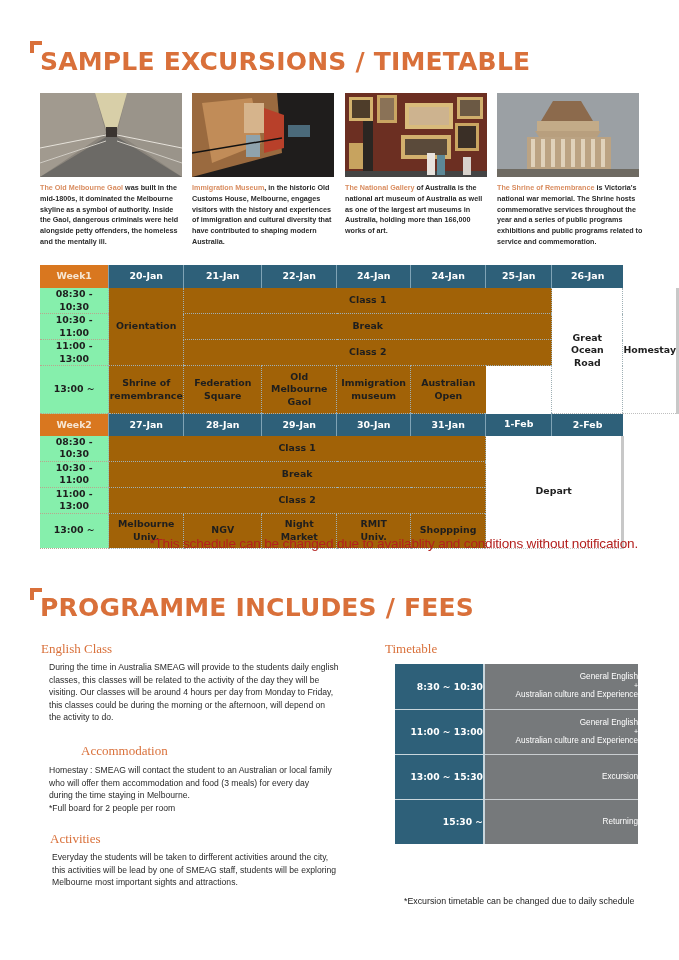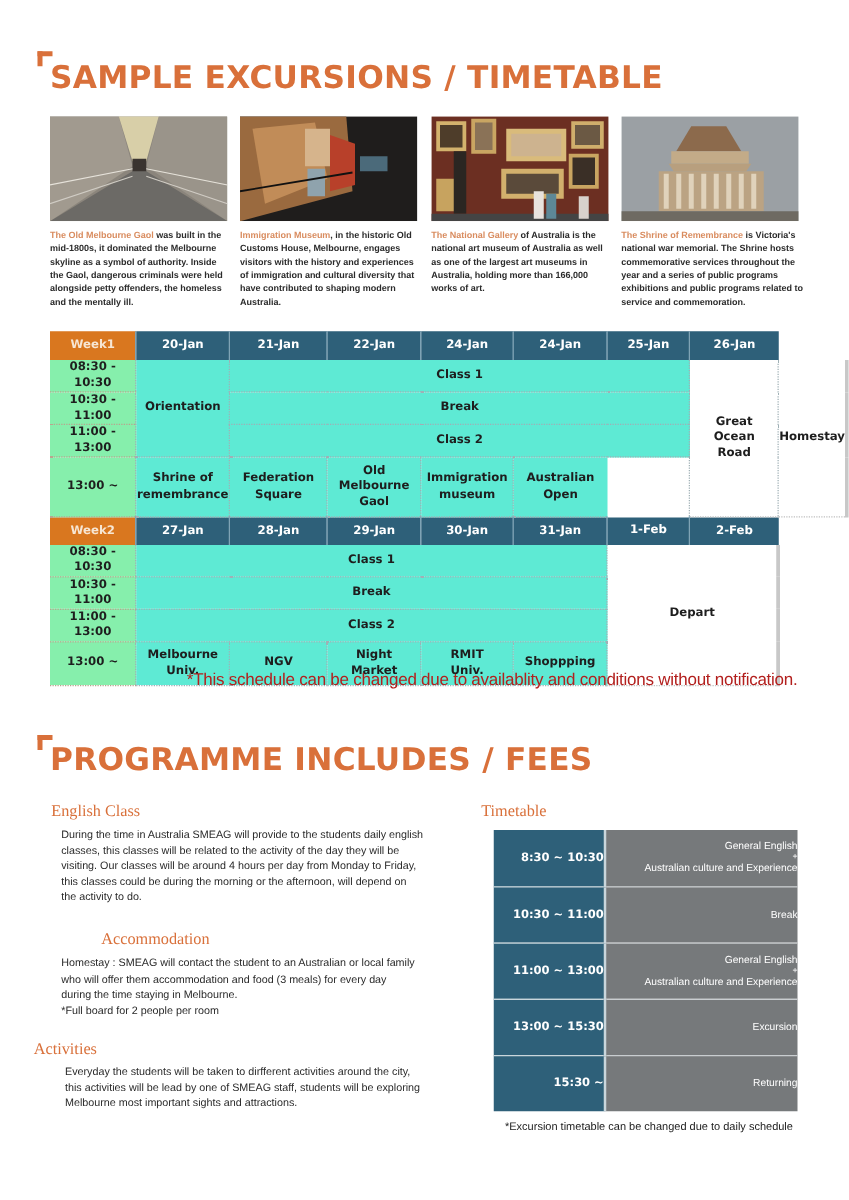--- a/index.html
+++ b/index.html
@@ -26,21 +26,21 @@
   .caption .hl { color: #d98c5f; font-weight: bold; }
 
   table.sched {
     position: absolute; left: 40px; border-collapse: collapse; table-layout: fixed;
     font-family: "DejaVu Sans", sans-serif; font-weight: bold; font-size: 9.4px; color: #1e1e1e;
   }
   table.sched td, table.sched th { text-align: center; vertical-align: middle; line-height: 12.5px; }
   .wk { background: #d9771f; color: #f7e6d3; }
   .dh { background: #2e6079; color: #ffffff; border-left: 1px solid #7fa3b5; }
   .tm { background: #86efac; border-bottom: 1px dotted #b9a58d; }
-  .cl { background: #5eead4; border-left: 1px dotted #9fb0b5; border-bottom: 1px dotted #9fb0b5; }
+  .cl { background: #a16207; border-left: 1px dotted #9fb0b5; border-bottom: 1px dotted #9fb0b5; }
   .wh { background: #ffffff; border-left: 1px dotted #9fb0b5; border-bottom: 1px dotted #bfbfbf; }
   .edge { border-right: 3px solid #c8c8c8; }
 
   .notice {
     position: absolute; top: 536px; right: 41px;
     font-family: "Liberation Sans Narrow", "Liberation Sans", sans-serif;
     font-size: 13.6px; color: #b3201e; letter-spacing: -0.2px;
   }
 
   .sub-title { position: absolute; font-family: Liberation Serif, serif; font-size: 13px; color: #d9703a; }
@@ -238,44 +238,40 @@
 <div class="corner" style="left:30px; top:588px;"></div>
 <div class="section-title" style="top:593px;">PROGRAMME INCLUDES / FEES</div>
 
 <div class="sub-title" style="left:41px; top:641px;">English Class</div>
 <div class="para" style="left:49px; top:661px; width:290px;">During the time in Australia SMEAG will provide to the students daily english classes, this classes will be related to the activity of the day they will be visiting. Our classes will be around 4 hours per day from Monday to Friday, this classes could be during the morning or the afternoon, will depend on the activity to do.</div>
 
 <div class="sub-title" style="left:41px; top:743px;margin-left:40px;">Accommodation</div>
 <div class="para" style="left:49px; top:764px; width:285px;">Homestay : SMEAG will contact the student to an Australian or local family who will offer them accommodation and food (3 meals) for every day during the time staying in Melbourne.</div>
 <div class="para" style="left:49px; top:802px; width:285px;">*Full board for 2 people per room</div>
 
-<div class="sub-title" style="left:27px; top:831px;">Activities</div>
+<div class="sub-title" style="left:50px; top:831px;">Activities</div>
 <div class="para" style="left:52px; top:851px; width:285px;">Everyday the students will be taken to dirfferent activities around the city, this activities will be lead by one of SMEAG staff, students will be exploring Melbourne most important sights and attractions.</div>
 
 <div class="sub-title" style="left:385px; top:641px;">Timetable</div>
 
 <table class="tt">
   <colgroup>
       <col style="width:89px">
       <col style="width:154px">
     </colgroup>
   <tbody>
       <tr style="height:45px;">
     <td class="tt-time">8:30 ~ 10:30</td>
     <td class="tt-act">
       <div>General English</div>
       <div style="font-size:7px; line-height:8px;">+</div>
       <div>Australian culture and Experience</div>
     </td>
   </tr>
   <tr style="height:45px;">
-    <td class="tt-time">10:30 ~ 11:00</td>
-    <td class="tt-act">Break</td>
-  </tr>
-  <tr style="height:45px;">
     <td class="tt-time">11:00 ~ 13:00</td>
     <td class="tt-act">
       <div>General English</div>
       <div style="font-size:7px; line-height:8px;">+</div>
       <div>Australian culture and Experience</div>
     </td>
   </tr>
   <tr style="height:45px;">
     <td class="tt-time">13:00 ~ 15:30</td>
     <td class="tt-act">Excursion</td>

